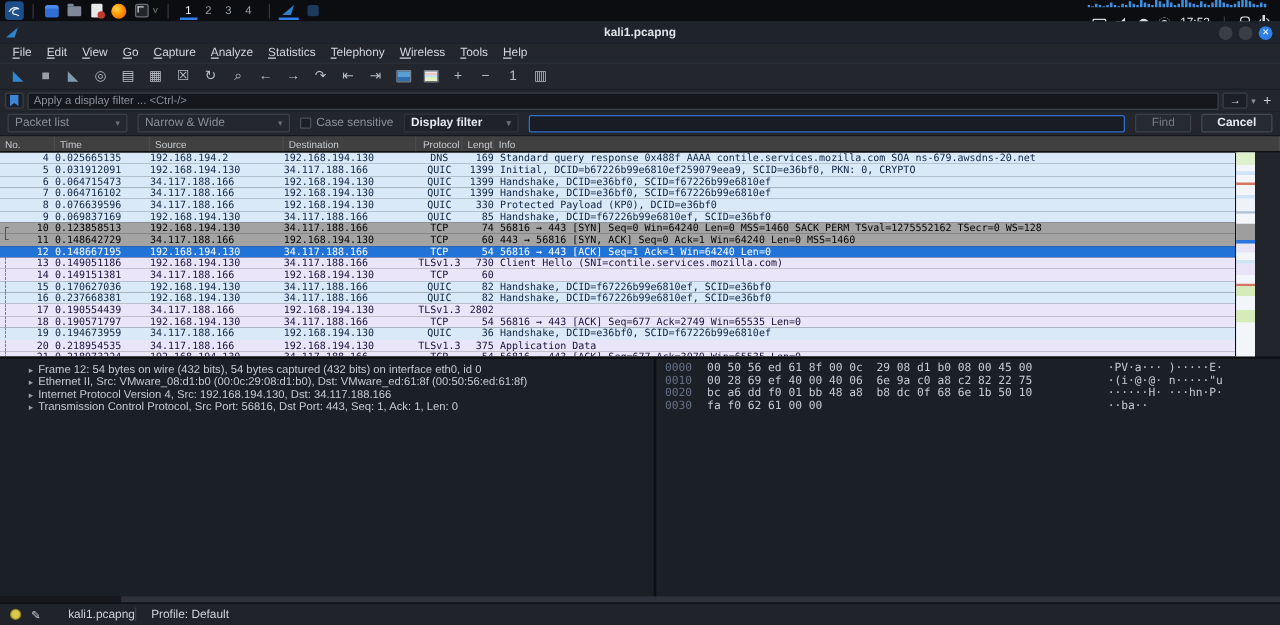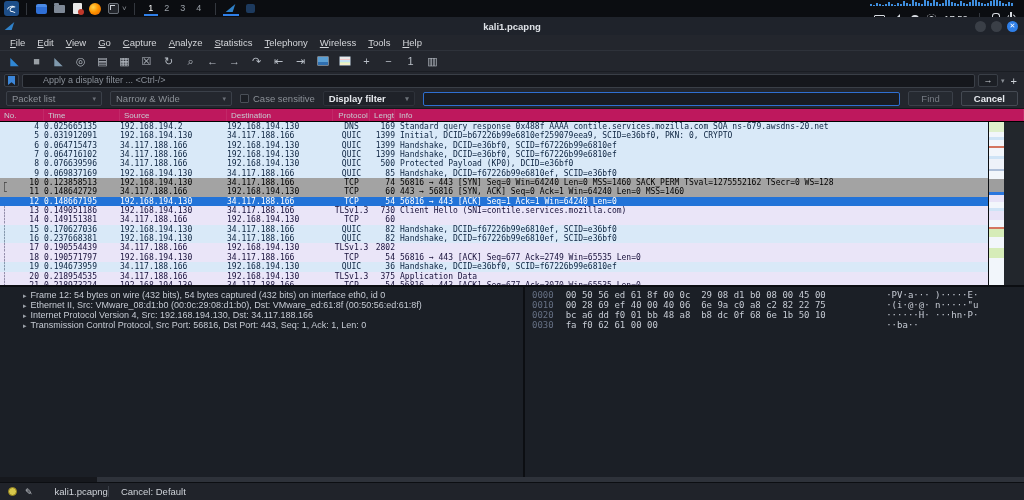--- a/index.html
+++ b/index.html
@@ -91,42 +91,42 @@
   .tool-btn .stripes-multi { width:12px; height:10px; border-radius:1px; border:1px solid #77818c;
     background:linear-gradient(#e8e8e8 0 20%, #f3c6c6 20% 40%, #c6e2f3 40% 60%, #d9f3c6 60% 80%, #f3ecc6 80% 100%); }
 
   
   .filterbar { height:17px; background:#23262d; display:flex; align-items:center; padding:0 4px; gap:3px; }
   .bookmark-btn { width:15px; height:13px; background:#1c1f25; border:1px solid #3a3f47;
     border-radius:2px; display:flex; align-items:center; justify-content:center; }
   .bookmark-btn i { display:block; width:7px; height:9px; background:#3c86d8;
     clip-path:polygon(0 0,100% 0,100% 100%,50% 70%,0 100%); }
   .filter-input { flex:1; height:14px; background:#15171c; border:1px solid #3a3f47; border-radius:2px;
-    font-size:9px; color:#8a9099; line-height:11px; padding:0 20px; }
+    font-size:9px; color:#8a9099; line-height:11px; padding:0 4px; }
   .apply-btn { width:20px; height:13px; background:#1c1f25; border:1px solid #3a3f47; border-radius:2px;
     color:#cfd3d9; font-size:9px; text-align:center; line-height:11px; }
   .apply-caret { color:#8b9097; font-size:7px; }
   .plus-btn { color:#cfd3d9; font-size:11px; padding:0 3px; }
 
   
   .findbar { height:20px; background:#23262d; border-bottom:1px solid #15171c; display:flex;
     align-items:center; font-size:9.5px; padding:0 6px; gap:8px; }
   .dd { height:15px; background:#24272e; border:1px solid #3b4049; border-radius:2px; color:#8b9097;
     display:flex; align-items:center; justify-content:space-between; padding:0 5px; }
   .dd .caret { font-size:7px; color:#6b7077; margin-left:6px; }
   .dd.enabled { color:#e6e9ed; font-weight:bold; border-color:#2e323a; background:#1f2229; }
   .chk { display:flex; align-items:center; gap:4px; color:#8b9097; }
   .chk i { display:block; width:9px; height:9px; border:1px solid #4a4f57; background:#1c1f25; border-radius:1px; }
   .find-input { flex:1; height:14px; background:#191c22; border:1px solid #2f6fd0; border-radius:2px; }
   .fbtn { height:15px; border-radius:2px; font-size:9.5px; padding:0 12px; line-height:13px; }
   .fbtn.find { background:#262a31; border:1px solid #3b4049; color:#767b83; }
   .fbtn.cancel { background:#262a31; border:1px solid #454a53; color:#e8ebf0; font-weight:bold; }
 
   
-  .pheader { height:13px; background:#be185d; border-bottom:1px solid #000; display:flex;
+  .pheader { height:13px; background:#404040; border-bottom:1px solid #000; display:flex;
     font-size:8px; color:#c8ccd2; align-items:center; }
   .pheader span { padding-left:4px; border-right:1px solid rgba(255,255,255,0.07); height:100%;
     line-height:13px; overflow:hidden; }
   .plist-wrap { height:163px; display:flex; background:#111318; }
   .plist { width:988px; overflow:hidden; font-family:"DejaVu Sans Mono",monospace; font-size:8px; }
   .prow { height:9.35px; line-height:9.35px; display:flex; white-space:nowrap; overflow:hidden; }
   .prow.blue { background:#d9e9f8; color:#0c2340; }
   .prow.gray { background:#a3a3a3; color:#000; }
   .prow.lavender { background:#eae5f8; color:#17103a; }
   .prow.selected { background:#2273d8; color:#fff; }
@@ -448,21 +448,21 @@
         <span class="c-proto">QUIC</span>
         <span class="c-len">1399</span>
         <span class="c-info">Handshake, DCID=e36bf0, SCID=f67226b99e6810ef</span>
       </div>
       <div class="prow blue" data-name="packet-row-8">
         <span class="c-no"><span class="mark" data-name="related-packet-mark"></span>8</span>
         <span class="c-time">0.076639596</span>
         <span class="c-src">34.117.188.166</span>
         <span class="c-dst">192.168.194.130</span>
         <span class="c-proto">QUIC</span>
-        <span class="c-len">500</span>
+        <span class="c-len">330</span>
         <span class="c-info">Protected Payload (KP0), DCID=e36bf0</span>
       </div>
       <div class="prow blue" data-name="packet-row-9">
         <span class="c-no"><span class="mark" data-name="related-packet-mark"></span>9</span>
         <span class="c-time">0.069837169</span>
         <span class="c-src">192.168.194.130</span>
         <span class="c-dst">34.117.188.166</span>
         <span class="c-proto">QUIC</span>
         <span class="c-len">85</span>
         <span class="c-info">Handshake, DCID=f67226b99e6810ef, SCID=e36bf0</span>
@@ -621,14 +621,14 @@
     <i></i>
   </div>
 <div class="statusbar" data-name="status-bar">
   <span class="sb-left">
     <span data-name="expert-info-icon">
         <i></i>
       </span>
     <span class="sb-edit" data-name="capture-comment-icon">✎</span>
     <span class="sb-file" data-name="status-filename">kali1.pcapng</span>
   </span>
-  <span class="sb-right" data-name="status-profile">Cancel: Default</span>
+  <span class="sb-right" data-name="status-profile">Profile: Default</span>
 </div>
 
 </body></html>

